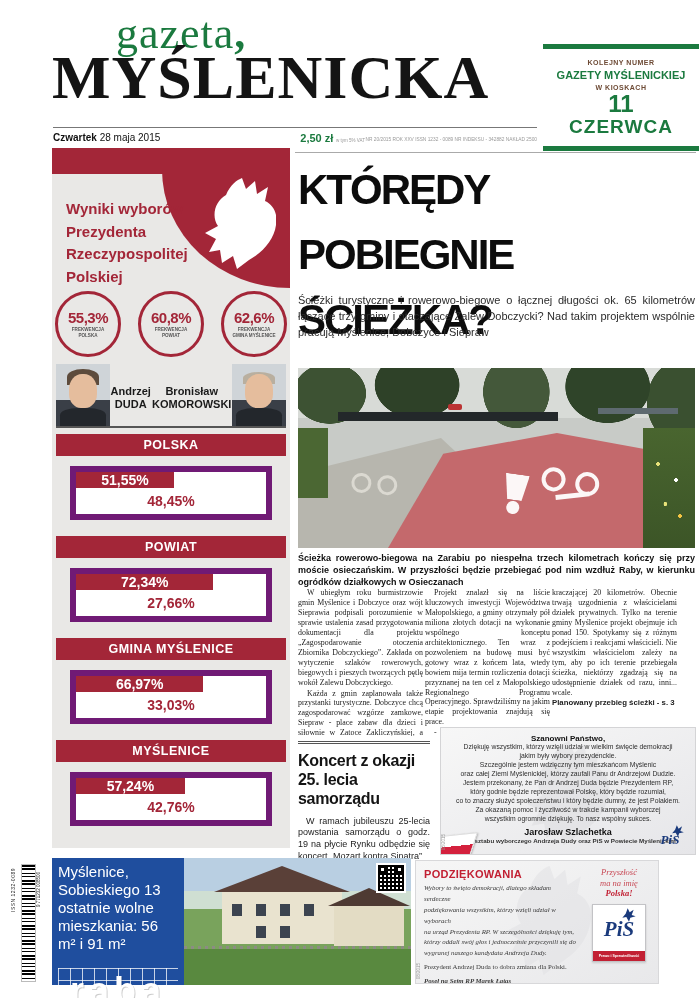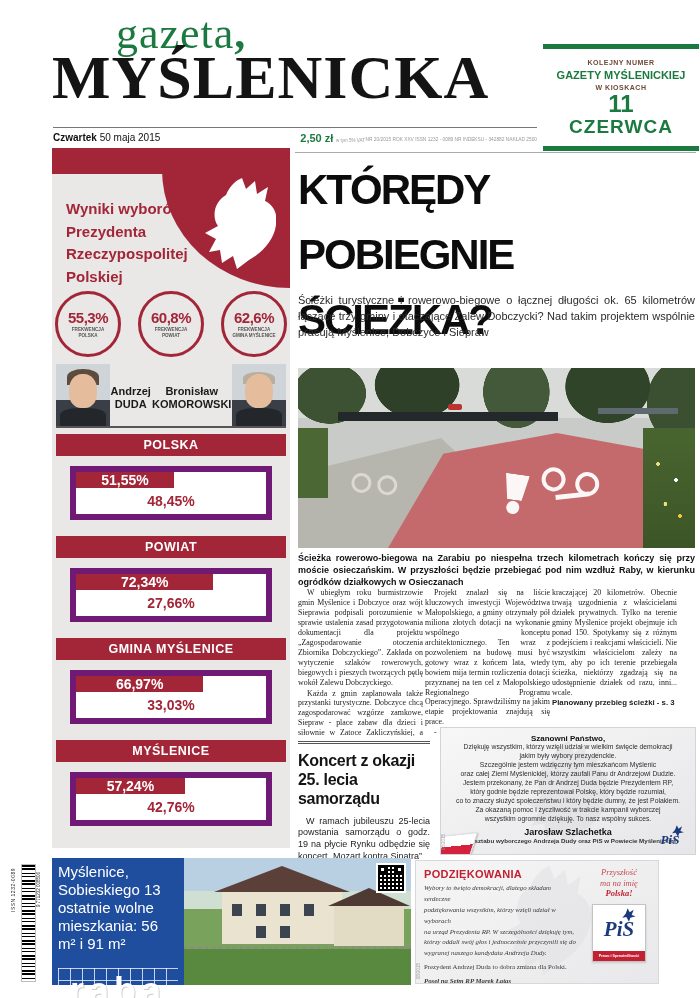--- a/index.html
+++ b/index.html
@@ -143,21 +143,21 @@
   .pis-box svg{position:absolute;top:2px;right:8px;}
   .pis-box .strip{position:absolute;left:0;right:0;bottom:0;height:10px;background:#c22033;color:#fff;font-size:3.6px;display:flex;align-items:center;justify-content:center;font-weight:bold;}
 </style>
 </head>
 <body>
 
 <div class="abs logo-top"><span>gazeta</span><span class="accent">,</span></div>
 <div class="abs logo-main">MYŚLENICKA</div>
 
 <div class="abs dateline">
-  <div><span class="date-day">Czwartek</span><span> 50 maja 2015</span></div>
+  <div><span class="date-day">Czwartek</span><span> 28 maja 2015</span></div>
   <div class="price-wrap"><span class="price">2,50 zł</span> <span class="price-note">w tym 5% VAT</span></div>
   <div class="issue">NR 20/2015 ROK XXV    ISSN 1232 - 0089    NR INDEKSU - 342882    NAKŁAD 2500</div>
 </div>
 <div class="abs head-rule"></div>
 
 <div class="abs kiosk">
   <div class="l1">KOLEJNY NUMER</div>
   <div class="l2">GAZETY MYŚLENICKIEJ</div>
   <div class="l3">W KIOSKACH</div>
   <div class="day">11</div>

